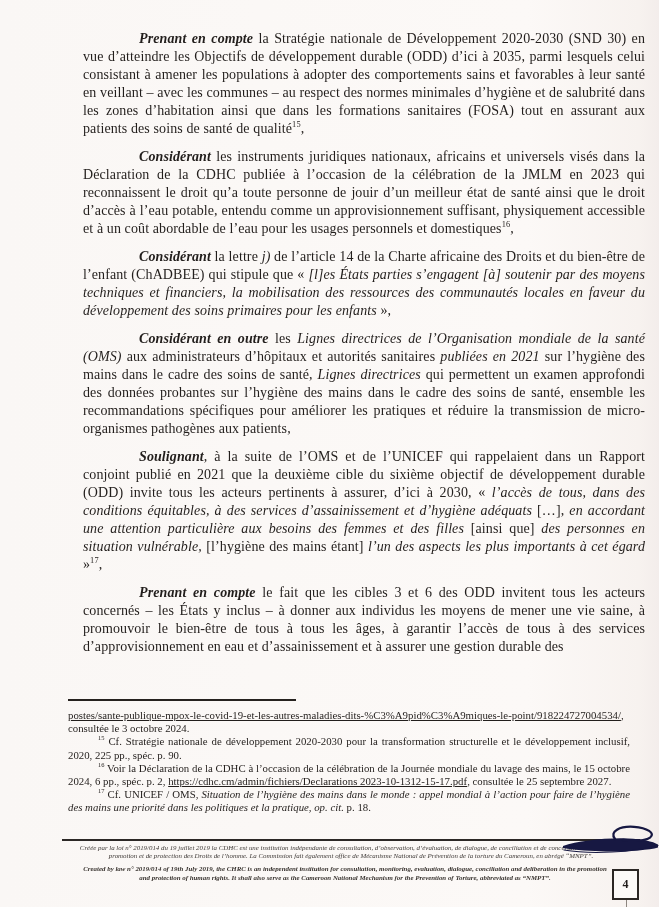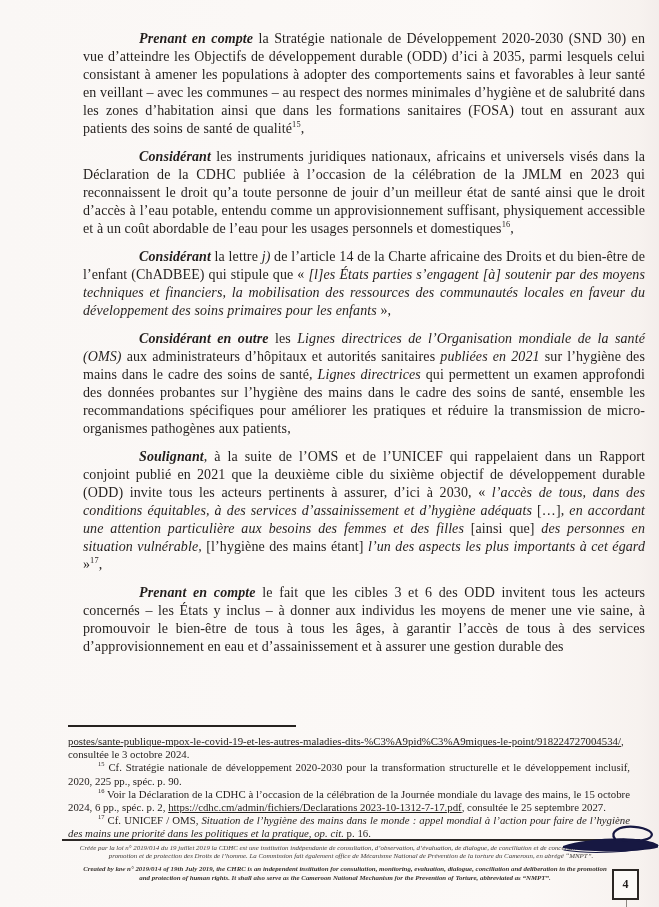--- a/index.html
+++ b/index.html
@@ -33,21 +33,21 @@
   }
   .seg-bi{font-weight:700;font-style:italic;}
   .seg-i{font-style:italic;}
   .seg-r{font-style:normal;}
   .seg-u{text-decoration:underline;}
   sup{font-size:.6em;line-height:0;vertical-align:super;}
 
   
   .footnotes{
     position:absolute;
-    top:725px;left:68px;width:562px;
+    top:699px;left:68px;width:562px;
   }
   .footnote-separator{
     width:228px;height:2px;background:#26221f;
     margin-bottom:8px;
   }
   .footnotes p{
     font-size:10.8px;
     line-height:13.2px;
     text-align:justify;
   }
@@ -103,22 +103,22 @@
   <p><span class="seg-bi">Considérant</span><span class="seg-r"> la lettre </span><span class="seg-i">j)</span><span class="seg-r"> de l’article 14 de la Charte africaine des Droits et du bien-être de l’enfant (ChADBEE) qui stipule que « </span><span class="seg-i">[l]es États parties s’engagent [à] soutenir par des moyens techniques et financiers, la mobilisation des ressources des communautés locales en faveur du développement des soins primaires pour les enfants</span><span class="seg-r"> »,</span></p>
   <p><span class="seg-bi">Considérant en outre</span><span class="seg-r"> les </span><span class="seg-i">Lignes directrices de l’Organisation mondiale de la santé (OMS)</span><span class="seg-r"> aux administrateurs d’hôpitaux et autorités sanitaires </span><span class="seg-i">publiées en 2021</span><span class="seg-r"> sur l’hygiène des mains dans le cadre des soins de santé, </span><span class="seg-i">Lignes directrices</span><span class="seg-r"> qui permettent un examen approfondi des données probantes sur l’hygiène des mains dans le cadre des soins de santé, ensemble les recommandations spécifiques pour améliorer les pratiques et réduire la transmission de micro-organismes pathogènes aux patients,</span></p>
   <p><span class="seg-bi">Soulignant</span><span class="seg-r">, à la suite de l’OMS et de l’UNICEF qui rappelaient dans un Rapport conjoint publié en 2021 que la deuxième cible du sixième objectif de développement durable (ODD) invite tous les acteurs pertinents à assurer, d’ici à 2030, « </span><span class="seg-i">l’accès de tous, dans des conditions équitables, à des services d’assainissement et d’hygiène adéquats</span><span class="seg-r"> […], </span><span class="seg-i">en accordant une attention particulière aux besoins des femmes et des filles</span><span class="seg-r"> [ainsi que] </span><span class="seg-i">des personnes en situation vulnérable,</span><span class="seg-r"> [l’hygiène des mains étant] </span><span class="seg-i">l’un des aspects les plus importants à cet égard</span><span class="seg-r"> »</span><sup class="seg-sup">17</sup><span class="seg-r">,</span></p>
   <p><span class="seg-bi">Prenant en compte</span><span class="seg-r"> le fait que les cibles 3 et 6 des ODD invitent tous les acteurs concernés – les États y inclus – à donner aux individus les moyens de mener une vie saine, à promouvoir le bien-être de tous à tous les âges, à garantir l’accès de tous à des services d’approvisionnement en eau et d’assainissement et à assurer une gestion durable des</span></p>
 </main>
 
 <section class="footnotes">
   <div class="footnote-separator"></div>
   <p class="fn-plain"><span class="seg-u">postes/sante-publique-mpox-le-covid-19-et-les-autres-maladies-dits-%C3%A9pid%C3%A9miques-le-point/918224727004534/</span><span class="seg-r">, consultée le 3 octobre 2024.</span></p>
   <p class="fn-indent"><sup class="seg-sup">15</sup><span class="seg-r"> Cf. Stratégie nationale de développement 2020-2030 pour la transformation structurelle et le développement inclusif, 2020, 225 pp., spéc. p. 90.</span></p>
-  <p class="fn-indent"><sup class="seg-sup">16</sup><span class="seg-r"> Voir la Déclaration de la CDHC à l’occasion de la célébration de la Journée mondiale du lavage des mains, le 15 octobre 2024, 6 pp., spéc. p. 2, </span><span class="seg-u">https://cdhc.cm/admin/fichiers/Declarations 2023-10-1312-7-17.pdf</span><span class="seg-r">, consultée le 25 septembre 2027.</span></p>
-  <p class="fn-indent"><sup class="seg-sup">17</sup><span class="seg-r"> Cf. UNICEF / OMS, </span><span class="seg-i">Situation de l’hygiène des mains dans le monde : appel mondial à l’action pour faire de l’hygiène des mains une priorité dans les politiques et la pratique, op. cit.</span><span class="seg-r"> p. 16.</span></p>
+  <p class="fn-indent"><sup class="seg-sup">16</sup><span class="seg-r"> Voir la Déclaration de la CDHC à l’occasion de la célébration de la Journée mondiale du lavage des mains, le 15 octobre 2024, 6 pp., spéc. p. 2, </span><span class="seg-u">https://cdhc.cm/admin/fichiers/Declarations 2023-10-1312-15-17.pdf</span><span class="seg-r">, consultée le 25 septembre 2027.</span></p>
+  <p class="fn-indent"><sup class="seg-sup">17</sup><span class="seg-r"> Cf. UNICEF / OMS, </span><span class="seg-i">Situation de l’hygiène des mains dans le monde : appel mondial à l’action pour faire de l’hygiène des mains une priorité dans les politiques et la pratique, op. cit.</span><span class="seg-r"> p. 18.</span></p>
 </section>
 
 <footer class="page-footer">
   <div class="footer-rule"></div>
   <div class="footer-fr">Créée par la loi n° 2019/014 du 19 juillet 2019 la CDHC est une institution indépendante de consultation, d’observation, d’évaluation, de dialogue, de conciliation et de concertation en matière de promotion et de protection des Droits de l’homme. La Commission fait également office de Mécanisme National de Prévention de la torture du Cameroun, en abrégé “MNPT”.</div>
   <div class="footer-en">Created by law n° 2019/014 of 19th July 2019, the CHRC is an independent institution for consultation, monitoring, evaluation, dialogue, conciliation and deliberation in the promotion and protection of human rights. It shall also serve as the Cameroon National Mechanism for the Prevention of Torture, abbreviated as “NMPT”.</div>
 </footer>
 
 <svg class="swoosh" viewBox="0 0 97 40" aria-hidden="true">
   <path d="M1 22 C 16 17, 44 13.5, 66 14.5 C 80 15, 91 17.5, 96 20.5 L 96 23.5 C 86 26.5, 60 28, 39 27.3 C 23 26.8, 8 25.5, 1 24 Z" fill="var(--swoosh)"></path>

